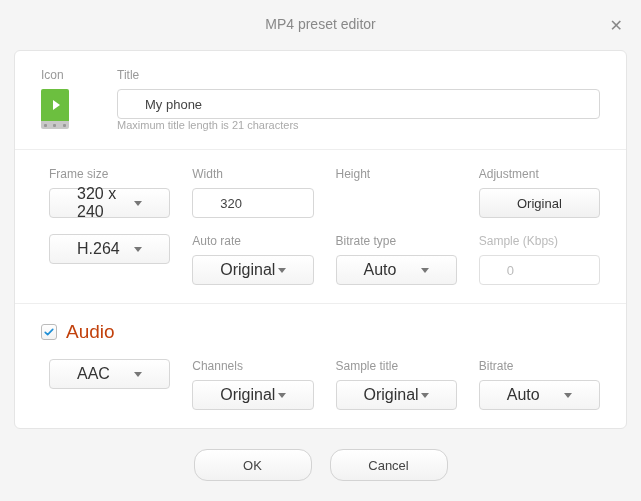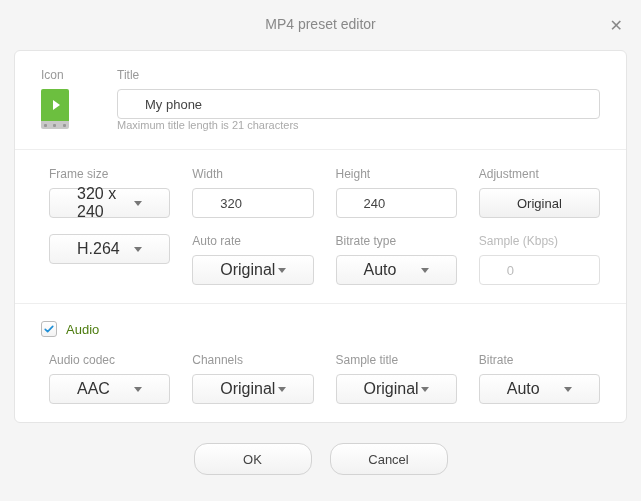--- a/index.html
+++ b/index.html
@@ -95,21 +95,21 @@
 .audio-check {
   display: flex; align-items: center; gap: 9px; margin-bottom: 16px;
 }
 .cbox {
   width: 16px; height: 16px; border: 1px solid #bbb; border-radius: 3px;
   background: linear-gradient(#fff,#f3f3f3);
   display: flex; align-items: center; justify-content: center;
   cursor: pointer;
 }
 .cbox svg { width: 12px; height: 12px; }
-.audio-label { font-size: 13px; color: #4d7c0f; }
+.audio-label { font-size: 19px; color: #c2410c; }
 
 .footer {
   display: flex; justify-content: center; gap: 18px;
   margin-top: 20px;
 }
 .footer-btn {
   width: 118px; height: 32px;
   border: 1px solid #d3d3d3; border-radius: 13px;
   background: linear-gradient(#ffffff, #f2f2f2);
   display: flex; align-items: center; justify-content: center;
@@ -157,21 +157,20 @@
           <span class="val">320 x 240</span>
           <span class="caret"></span>
         </div>
       </div>
       <div class="col">
         <span class="fld-label">Width</span>
         <input class="text-input" value="320" style="">
       </div>
       <div class="col">
         <span class="fld-label">Height</span>
-        <input class="text-input" value="240" style="">
       </div>
       <div class="col">
         <span class="fld-label">Adjustment</span>
         <div class="btn-ctrl">
           <span class="btxt">Original</span>
         </div>
       </div>
     </div>
 
     <div class="grid-row">
@@ -207,21 +206,20 @@
       <div class="cbox">
         <svg viewBox="0 0 16 16">
             <path d="M3 8.5 L6.2 11.5 L13 4.5" stroke="#1f8fd6" stroke-width="2.2" fill="none" stroke-linecap="round" stroke-linejoin="round"></path>
           </svg>
       </div>
       <span class="audio-label">Audio</span>
     </div>
 
     <div class="grid-row">
       <div class="col">
-        <span class="fld-label">Audio codec</span>
         <div class="select-ctrl">
           <span class="val">AAC</span>
           <span class="caret"></span>
         </div>
       </div>
       <div class="col">
         <span class="fld-label">Channels</span>
         <div class="select-ctrl">
           <span class="val">Original</span>
           <span class="caret"></span>

